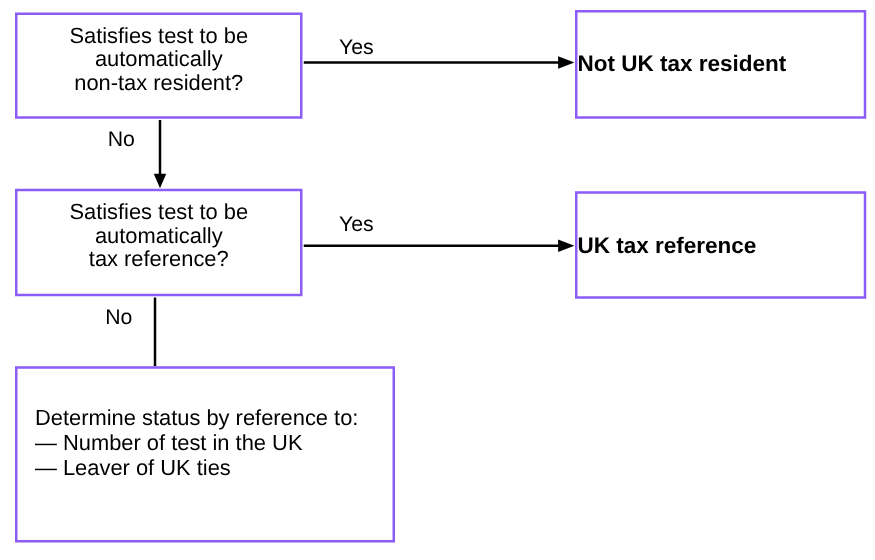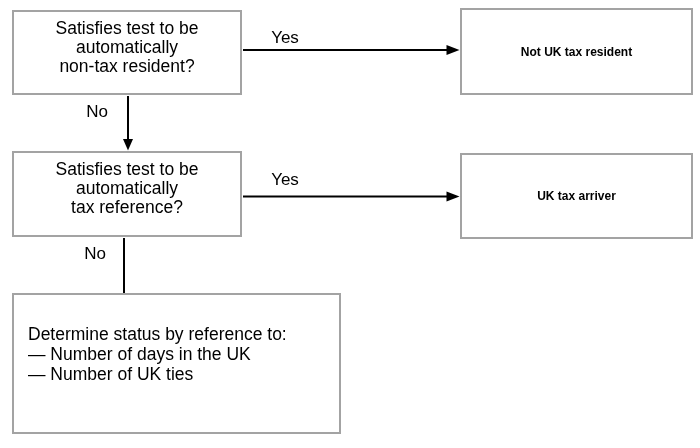--- a/index.html
+++ b/index.html
@@ -19,45 +19,45 @@
   .wires {
     position: absolute;
     left: 0; top: 0;
     width: 700px; height: 448px;
     pointer-events: none;
   }
   .wires line { stroke: #000000; stroke-width: 2; }
   .wires polygon { fill: #000000; stroke: none; }
   .box {
     position: absolute;
-    border: 2px solid #a3a3a3;
+    border: 2px solid #8b5cf6;
     background: #ffffff;
   }
   .qbox {
     left: 12px;
     width: 230px;
     text-align: center;
     font-size: 17.5px;
     line-height: 19px;
     padding-top: 7px;
   }
   .qbox b { font-weight: normal; }
   .obox {
     left: 460px;
     width: 233px;
     display: flex;
     align-items: center;
-    justify-content: center;
+    justify-content: flex-start;
     font-weight: bold;
-    font-size: 12px;
+    font-size: 18px;
     text-align: center;
   }
   .listbox {
     left: 12px; top: 293px;
-    width: 329px; height: 141px;
+    width: 304px; height: 141px;
     font-size: 17.5px;
     line-height: 20px;
     padding: 29px 8px 0 14px;
     text-align: left;
   }
   .edge-label {
     position: absolute;
     font-size: 17px;
     text-align: center;
     white-space: nowrap;
@@ -88,27 +88,27 @@
 
   <div class="box obox" style="top:8px; height:87px;">
     <span>Not UK tax resident</span>
   </div>
 
   <div class="box qbox" style="top:151px; height:86px;">
     <div><span>Satisfies test to be</span><br><span>automatically</span><br><b>tax reference</b><span>?</span></div>
   </div>
 
   <div class="box obox" style="top:153px; height:86px;">
-    <span>UK tax arriver</span>
+    <span>UK tax reference</span>
   </div>
 
   <div class="box listbox">
     <div>Determine status by reference to:</div>
-    <div>— Number of days in the UK</div>
-    <div>— Number of UK ties</div>
+    <div>— Number of test in the UK</div>
+    <div>— Leaver of UK ties</div>
   </div>
 
   <div class="edge-label" style="left:266px; top:28px; width:38px;">Yes</div>
   <div class="edge-label" style="left:84px; top:102px; width:26px;">No</div>
   <div class="edge-label" style="left:266px; top:170px; width:38px;">Yes</div>
   <div class="edge-label" style="left:82px; top:244px; width:26px;">No</div>
 
 </div>
 
 </body></html>

